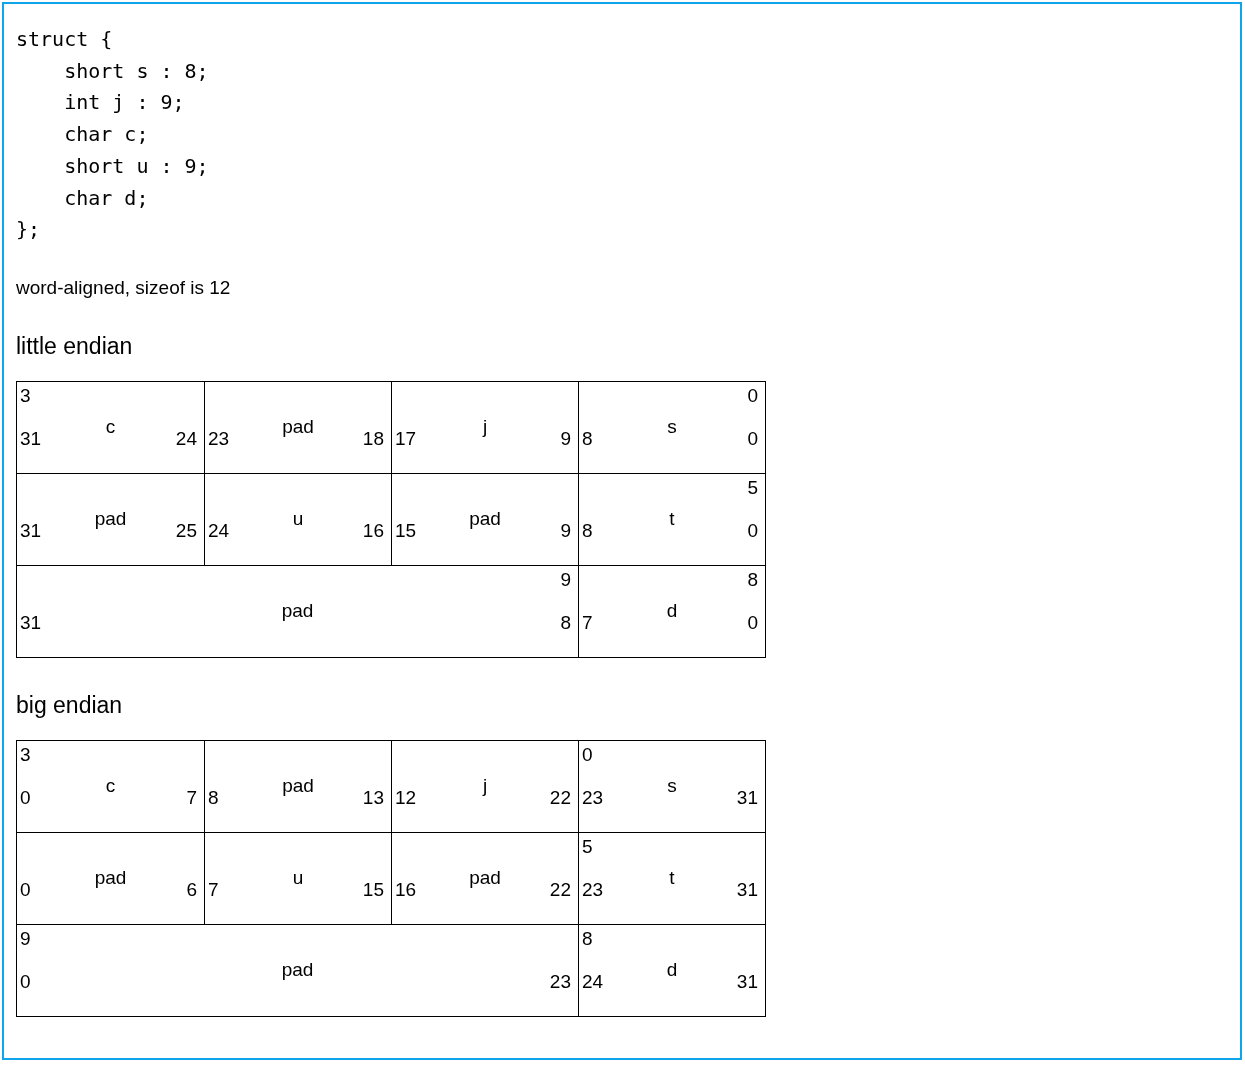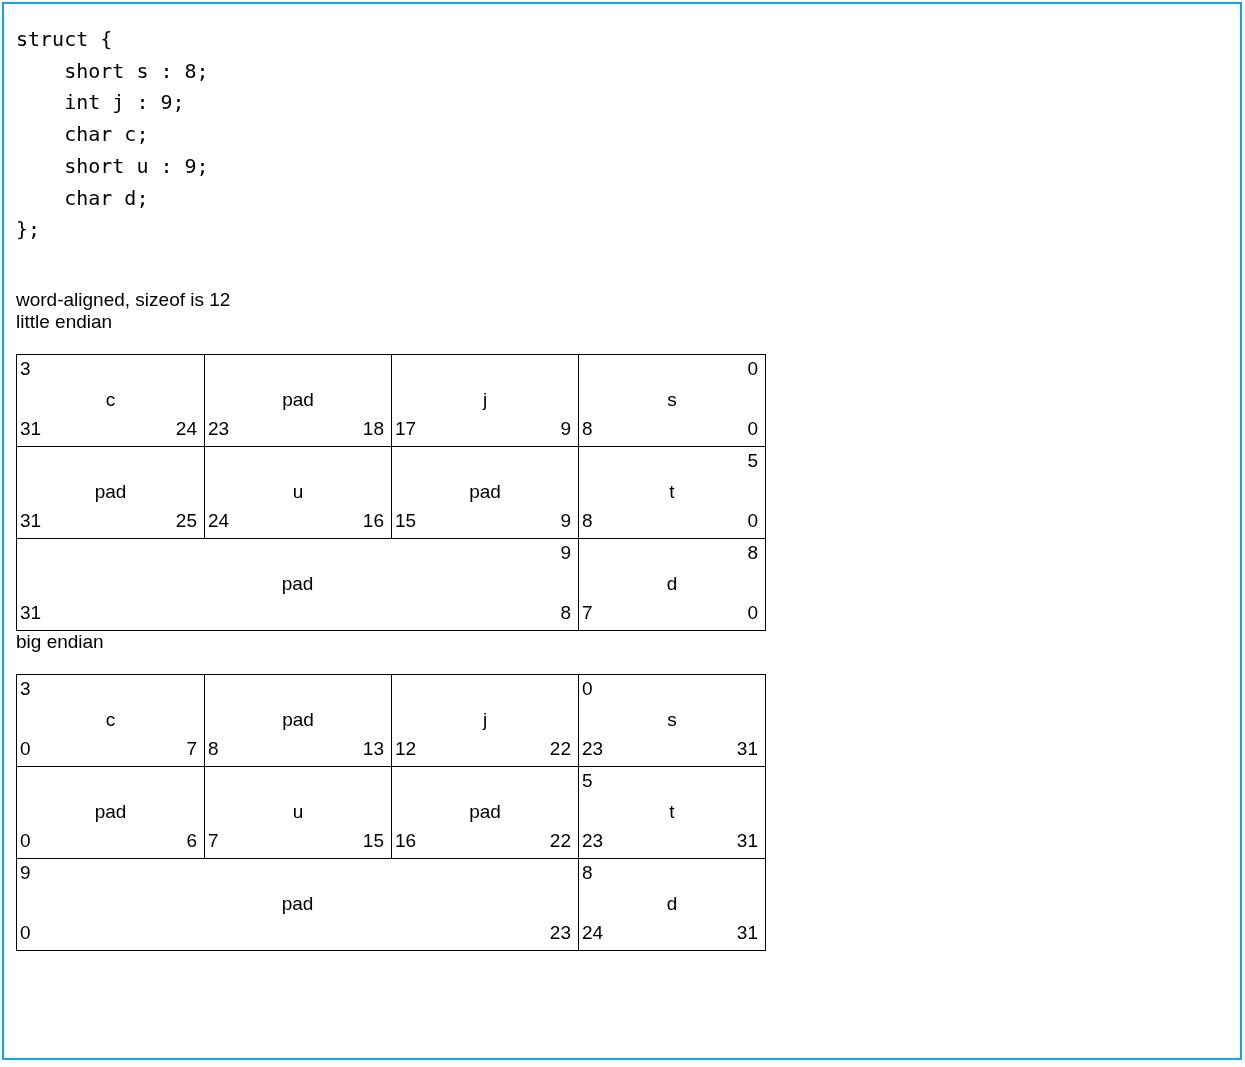--- a/index.html
+++ b/index.html
@@ -16,22 +16,22 @@
     background: #ffffff;
     padding: 20px 12px;
     overflow: hidden;
   }
   .code {
     font-family: "DejaVu Sans Mono", monospace;
     font-size: 20px;
     line-height: 31.7px;
   }
   .code div { white-space: pre; }
-  .caption { font-size: 19px; margin-top: 43px; }
-  .section-title { font-size: 19px; }
+  .caption { font-size: 19px; margin-top: 31px; }
+  .section-title { font-size: 23px; margin-top: 34px; }
   .bit-table {
     display: inline-block;
     margin-top: 21px;
     border: 1px solid #000000;
     vertical-align: top;
   }
   .bit-row { display: flex; }
   .bit-row + .bit-row { border-top: 1px solid #000000; }
   .cell {
     position: relative;
@@ -42,21 +42,21 @@
   }
   .cell + .cell { border-left: 1px solid #000000; }
   .cell.span3 { width: 561px; }
   .corners {
     position: absolute;
     left: 3px; right: 7px;
     display: flex;
     justify-content: space-between;
   }
   .corners.top { top: 3px; }
-  .corners.bottom { bottom: 6px; }
+  .corners.bottom { bottom: 23px; }
   .cell .label {
     position: absolute;
     top: 34px; left: 0; right: 0;
     text-align: center;
   }
   .section-block { display: block; }
 </style>
 </head>
 <body>
 

